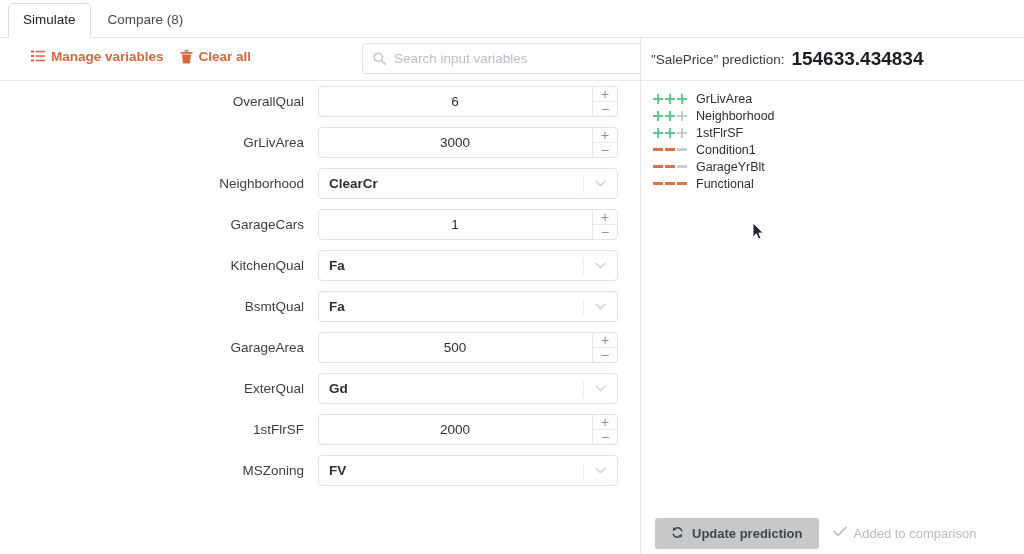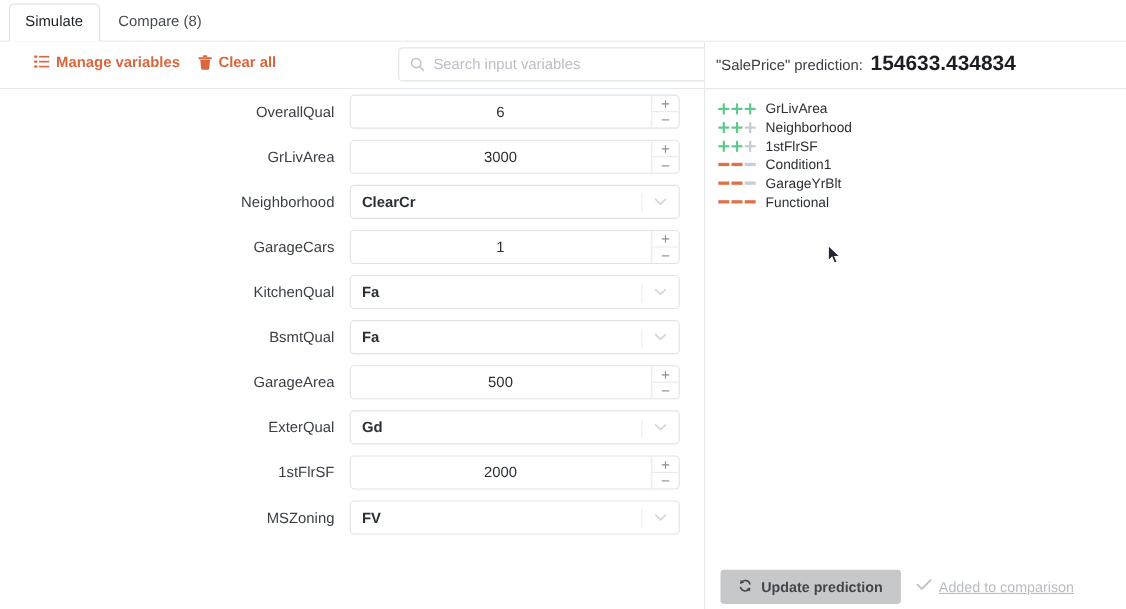--- a/index.html
+++ b/index.html
@@ -182,21 +182,21 @@
     background: #c6c8ca; color: #42474c;
     font-size: 13px; font-weight: bold;
     border: 0; border-radius: 3px;
     padding: 8px 16px;
     cursor: pointer;
     font-family: "Liberation Sans", sans-serif;
     white-space: nowrap;
   }
   .added {
     display: flex; gap: 7px;
-    color: #b7bcc1; font-size: 13px; white-space: nowrap; text-decoration: underline;
+    color: #b7bcc1; font-size: 13px; white-space: nowrap;
   }
 
   
   .cursor { position: absolute; left: 752px; top: 222px; pointer-events: none; }
 </style>
 </head>
 <body>
 
 <div class="app">
 

